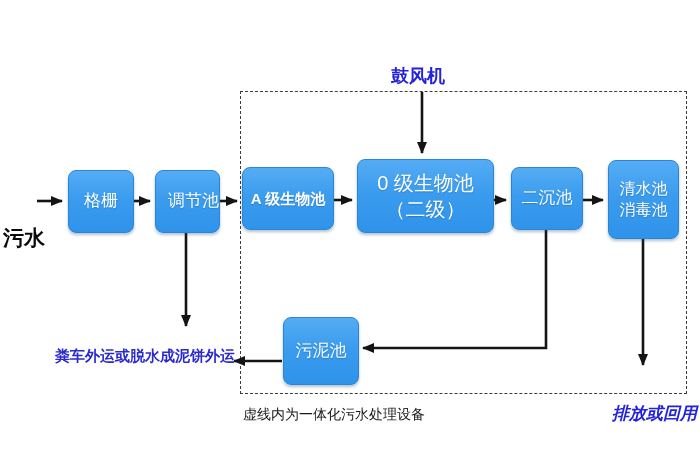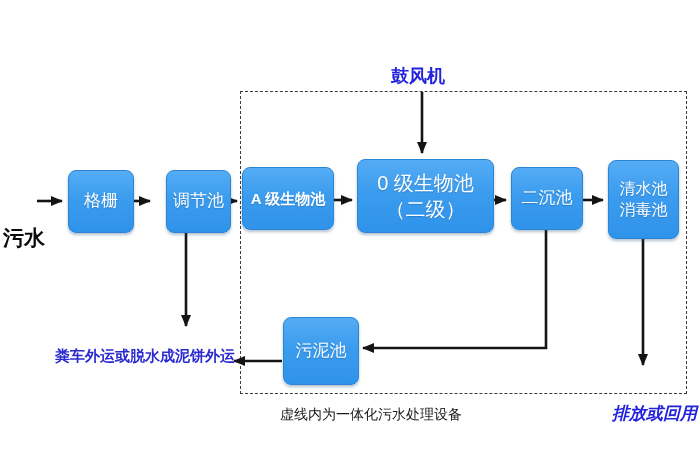--- a/index.html
+++ b/index.html
@@ -13,31 +13,31 @@
   }
   .box{
     position:absolute;display:flex;flex-direction:column;align-items:center;justify-content:center;
     background:linear-gradient(180deg,#55acf4 0%,#3b9cee 45%,#2f93ea 100%);
     border:1px solid #2b84d6;border-radius:8px;
     box-shadow:0 2px 3px rgba(40,80,120,0.35);
     color:#ffffff;text-align:center;line-height:1.3;
     text-shadow:0 1px 1px rgba(0,40,90,0.25);
   }
   .box-grille{left:68px;top:170px;width:64px;height:61px;font-size:17px;}
-  .box-regulating{left:166px;top:170px;width:63px;height:61px;font-size:17px;}
+  .box-regulating{left:155px;top:170px;width:63px;height:61px;font-size:17px;align-items:flex-end;}
   .box-a-bio{left:242px;top:167px;width:90px;height:61px;font-size:15px;font-weight:bold;}
   .box-o-bio{left:357px;top:159px;width:135px;height:72px;font-size:20px;}
   .box-secondary{left:511px;top:167px;width:70px;height:61px;font-size:17px;}
   .box-clean{left:608px;top:160px;width:69px;height:77px;font-size:16px;}
   .box-sludge{left:283px;top:317px;width:74px;height:66px;font-size:17px;}
   .lbl{position:absolute;white-space:nowrap;}
   .lbl-influent{left:3px;top:188px;font-size:21px;font-weight:bold;color:#0a0a0a;margin-top:36px;}
   .lbl-blower{left:391px;top:64px;font-size:18px;font-weight:bold;color:#2323dc;text-align:center;}
   .lbl-sludge-out{left:55px;top:347px;font-size:15px;font-weight:bold;color:#2a2ad0;}
-  .lbl-note{left:243px;top:406px;font-size:14px;color:#1a1a1a;margin-left:37px;}
+  .lbl-note{left:243px;top:406px;font-size:14px;color:#1a1a1a;}
   .lbl-discharge{left:612px;top:402px;font-size:17px;font-weight:bold;color:#2323dc;font-style:italic;}
   .arrow-layer{position:absolute;left:0;top:0;width:700px;height:450px;pointer-events:none;}
   .arrow-layer line,.arrow-layer polyline{stroke:#141414;stroke-width:2.6;fill:none;}
 </style>
 </head>
 <body>
 
 <div class="canvas">
 
   <div class="dashed-boundary"></div>

